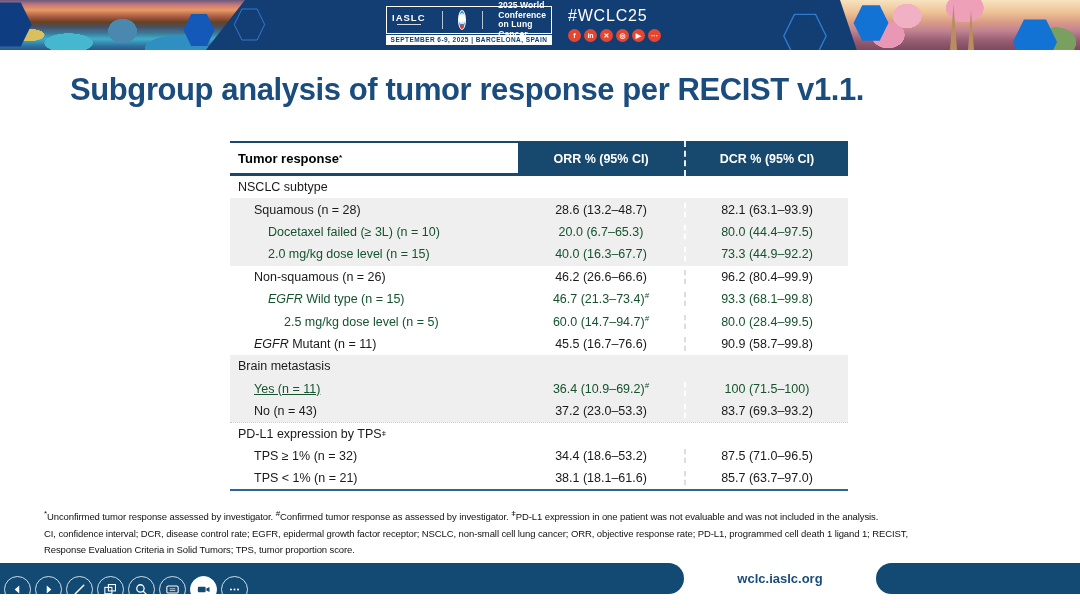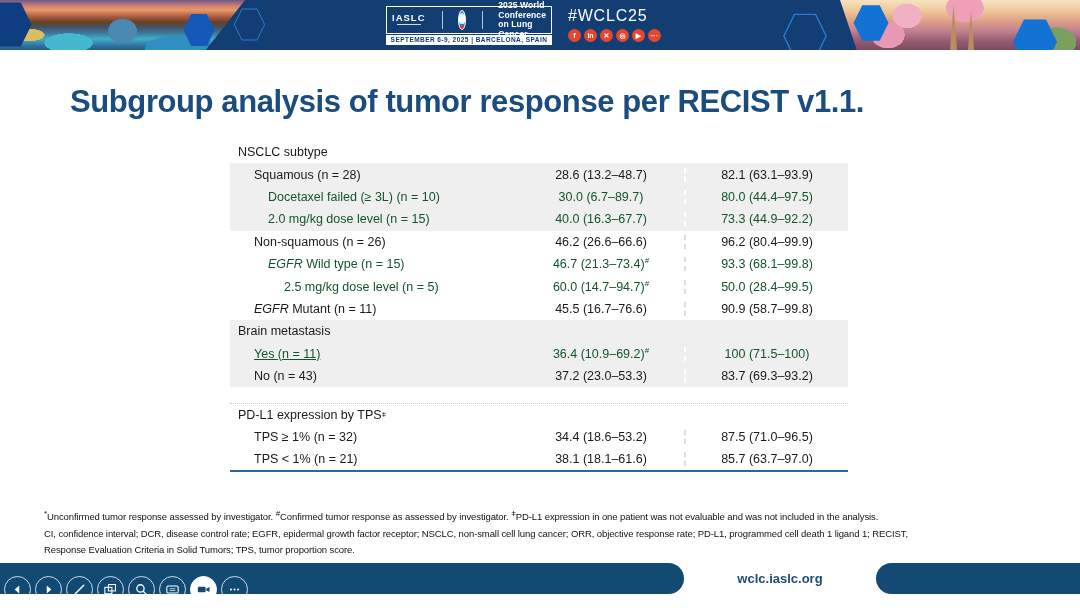--- a/index.html
+++ b/index.html
@@ -40,36 +40,36 @@
   .conf-text { color:#fff; font-size:8.5px; font-weight:bold; line-height:9.5px; letter-spacing:.1px; }
   .logo-strip { background:#fff; color:#123E73; font-size:6.5px; font-weight:bold; letter-spacing:.45px; text-align:center; height:10px; line-height:10px; margin-top:1px; }
 
   .hashtag-block { position:absolute; left:568px; top:7px; }
   .hashtag { color:#fff; font-size:16px; font-weight:normal; letter-spacing:.8px; }
   .social { display:flex; gap:3px; margin-top:4px; }
   .soc { width:13px; height:13px; border-radius:50%; background:#E8452F; color:#fff; font-size:7px; font-weight:bold;
          display:flex; align-items:center; justify-content:center; line-height:1; }
 
   
-  .title { position:absolute; left:70px; top:84px; width:960px; font-size:31px; font-weight:800;
+  .title { position:absolute; left:70px; top:72px; width:960px; font-size:31px; font-weight:800;
            color:#1B4C7E; letter-spacing:-.4px; }
 
   
   .rtable { position:absolute; left:230px; top:141px; width:618px; font-size:12.5px; color:#1a1a1a; }
   .thead { display:flex; height:35px; }
   .th1 { width:288px; background:#fff; border-top:2px solid #17496F; border-bottom:3px solid #17496F;
          display:flex; align-items:center; padding-left:8px; font-weight:bold; font-size:13px; color:#000; }
   .th2, .th3 { background:#17496F; color:#fff; font-weight:bold; font-size:12.5px;
          display:flex; align-items:center; justify-content:center; }
   .th2 { width:166px; }
   .th3 { width:164px; border-left:2px dashed rgba(255,255,255,.9); }
   .tbody { border-bottom:2px solid #2F6496; }
   .trow { display:flex; height:22.4px; align-items:center; background:#fff; }
   .trow.shade { background:#EFEFEF; }
-  .trow.sep { border-top:1px dotted #c9c9c9;margin-top:16px; }
+  .trow.sep { border-top:1px dotted #c9c9c9; }
   .c1 { width:288px; display:flex; align-items:center; white-space:pre; }
   .c1 i { font-style:italic; }
   .c2 { width:166px; text-align:center; }
   .c3 { width:164px; text-align:center; border-left:2px dashed #ddd; }
   .trow.shade .c3 { border-left-color:#fff; }
   .trow.orange .c1, .trow.orange .c2, .trow.orange .c3 { color:#14532d; }
   sup { font-size:8px; vertical-align:super; line-height:0; }
 
   
   .footnotes { position:absolute; left:44px; top:509px; width:1012px; font-size:9.5px; color:#111;
@@ -145,55 +145,63 @@
           <div class="soc">◎</div>
           <div class="soc">▶</div>
           <div class="soc">···</div>
         </div>
     </div>
   </header>
 
   <h1 class="title">Subgroup analysis of tumor response per RECIST v1.1.</h1>
 
   <div class="rtable">
+    <div class="thead">
+      <div class="th1">
+        <span>Tumor response</span>
+          <sup>*</sup>
+      </div>
+      <div class="th2">ORR % (95% CI)</div>
+      <div class="th3">DCR % (95% CI)</div>
+    </div>
     <div class="tbody" id="tbody">
         <div class="trow">
           <div class="c1" style="padding-left: 8px;"><span>NSCLC subtype</span></div>
           <div class="c2"></div>
           <div class="c3"></div>
         </div>
         <div class="trow shade">
           <div class="c1" style="padding-left: 24px;"><span>Squamous (n = 28)</span></div>
           <div class="c2">28.6 (13.2–48.7)</div>
           <div class="c3">82.1 (63.1–93.9)</div>
         </div>
         <div class="trow shade orange">
           <div class="c1" style="padding-left: 38px;"><span>Docetaxel failed (≥ 3L) (n = 10)</span></div>
-          <div class="c2">30.0 (6.7–89.7)</div>
+          <div class="c2">20.0 (6.7–65.3)</div>
           <div class="c3">80.0 (44.4–97.5)</div>
         </div>
         <div class="trow shade orange">
           <div class="c1" style="padding-left: 38px;"><span>2.0 mg/kg dose level (n = 15)</span></div>
           <div class="c2">40.0 (16.3–67.7)</div>
           <div class="c3">73.3 (44.9–92.2)</div>
         </div>
         <div class="trow">
           <div class="c1" style="padding-left: 24px;"><span>Non-squamous (n = 26)</span></div>
           <div class="c2">46.2 (26.6–66.6)</div>
           <div class="c3">96.2 (80.4–99.9)</div>
         </div>
         <div class="trow orange">
           <div class="c1" style="padding-left: 38px;"><i>EGFR</i><span> Wild type (n = 15)</span></div>
           <div class="c2">46.7 (21.3–73.4)<sup>#</sup></div>
           <div class="c3">93.3 (68.1–99.8)</div>
         </div>
         <div class="trow orange">
           <div class="c1" style="padding-left: 54px;"><span>2.5 mg/kg dose level (n = 5)</span></div>
           <div class="c2">60.0 (14.7–94.7)<sup>#</sup></div>
-          <div class="c3">50.0 (28.4–99.5)</div>
+          <div class="c3">80.0 (28.4–99.5)</div>
         </div>
         <div class="trow">
           <div class="c1" style="padding-left: 24px;"><i>EGFR</i><span> Mutant (n = 11)</span></div>
           <div class="c2">45.5 (16.7–76.6)</div>
           <div class="c3">90.9 (58.7–99.8)</div>
         </div>
         <div class="trow shade">
           <div class="c1" style="padding-left: 8px;"><span>Brain metastasis</span></div>
           <div class="c2"></div>
           <div class="c3"></div>

